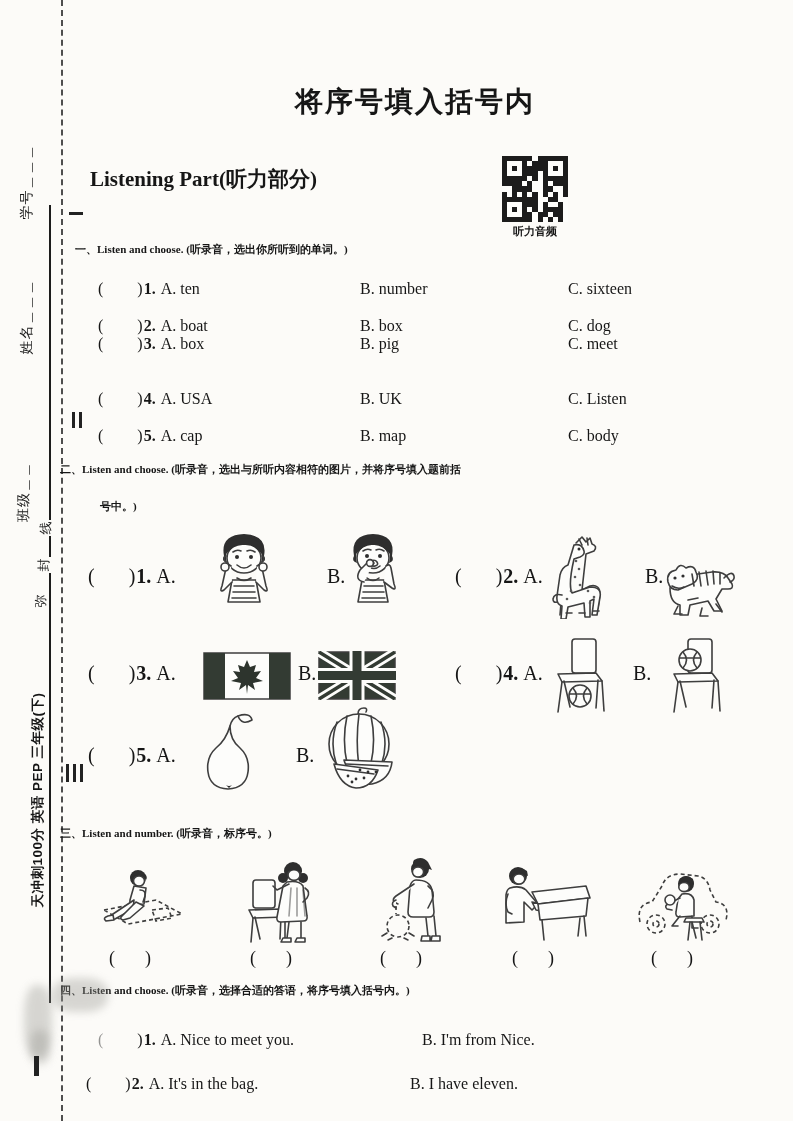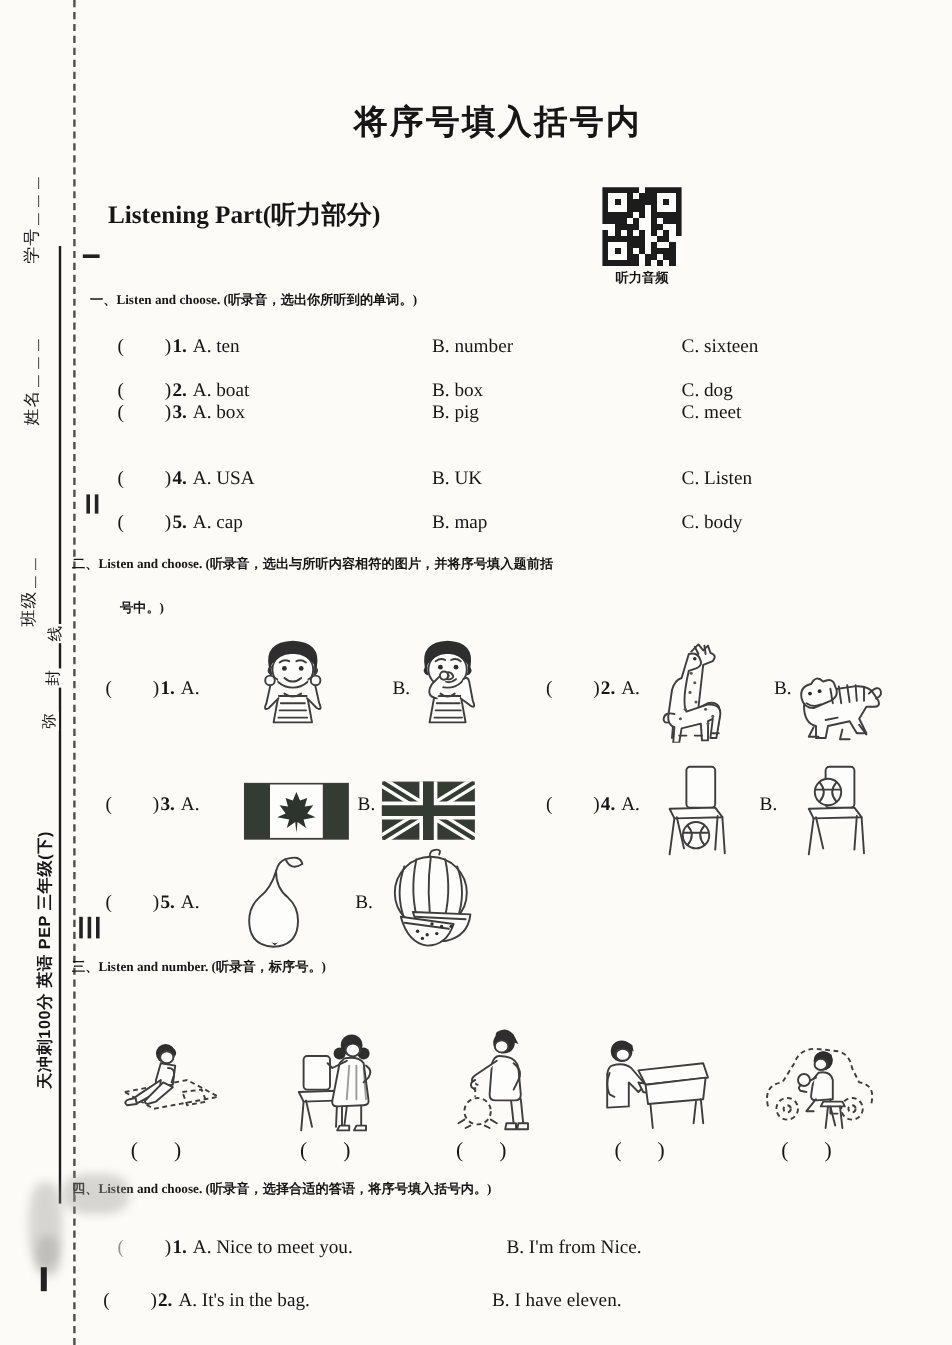--- a/index.html
+++ b/index.html
@@ -26,21 +26,21 @@
   .sectitle{font-size:11px;font-weight:bold}
   
   .optrow{height:24px;font-size:16px}
   .optrow .colA{position:absolute;left:0;top:0;white-space:nowrap}
   .optrow .colB{position:absolute;left:262px;top:0;white-space:nowrap}
   .optrow .colC{position:absolute;left:470px;top:0;white-space:nowrap}
   .optrow .colB4{position:absolute;left:324px;top:0;white-space:nowrap}
   .gap{display:inline-block;width:34px}
   .gap2{display:inline-block;width:30px}
   .num{font-weight:bold;margin:0 5px 0 1px}
-  .pic-label{font-size:16px}
+  .pic-label{font-size:20px}
   .br3{font-size:18px}
   svg{display:block}
   .ln{stroke:#3e3e3e;stroke-width:1.6;fill:none;stroke-linecap:round;stroke-linejoin:round}
   .fillw{fill:#fdfdfb}
   .dk{fill:#2e2e2e;stroke:none}
   .dash{stroke:#3e3e3e;stroke-width:1.6;fill:none;stroke-dasharray:4 3}
 </style>
 </head>
 <body>
 
@@ -322,21 +322,21 @@
       <circle cx="32" cy="70" r="1.4"></circle>
       <circle cx="40" cy="73" r="1.4"></circle>
       <circle cx="48" cy="72" r="1.4"></circle>
       <circle cx="36" cy="76" r="1.4"></circle>
       <circle cx="44" cy="64" r="1.4"></circle>
       <circle cx="52" cy="66" r="1.4"></circle>
       <circle cx="60" cy="66" r="1.4"></circle>
     </g>
 </svg>
 
-<div class="abs sectitle nw" style="left:60px;top:798px">三、Listen and number. (听录音，标序号。)</div>
+<div class="abs sectitle nw" style="left:60px;top:826px">三、Listen and number. (听录音，标序号。)</div>
 
 <svg class="abs" style="left:96px;top:866px" width="90" height="80" viewBox="0 0 90 80">
   <path class="dash" d="M8 44 L60 34 L86 48 L32 58 Z"></path>
   <path class="dash" d="M56 44 L72 42 L76 52 L60 55 Z"></path>
   <circle class="dk" cx="42" cy="12" r="8"></circle>
   <ellipse class="ln fillw" cx="43" cy="15" rx="5.5" ry="5"></ellipse>
   <path class="dk" d="M36 8 q6 -6 13 0 q3 3 1 6 q-2 -5 -7 -5 q-5 0 -9 3 q0 -2 2 -4Z"></path>
   <path class="ln fillw" d="M38 20 l-4 14 q-1 5 4 5 l10 -1 2 -16Z"></path>
   <path class="ln" d="M44 24 q6 0 5 6 l-2 6"></path>
   <path class="ln fillw" d="M38 34 L20 46 l-6 4 q-4 2 -1 4 l6 -1 18 -10Z"></path>

